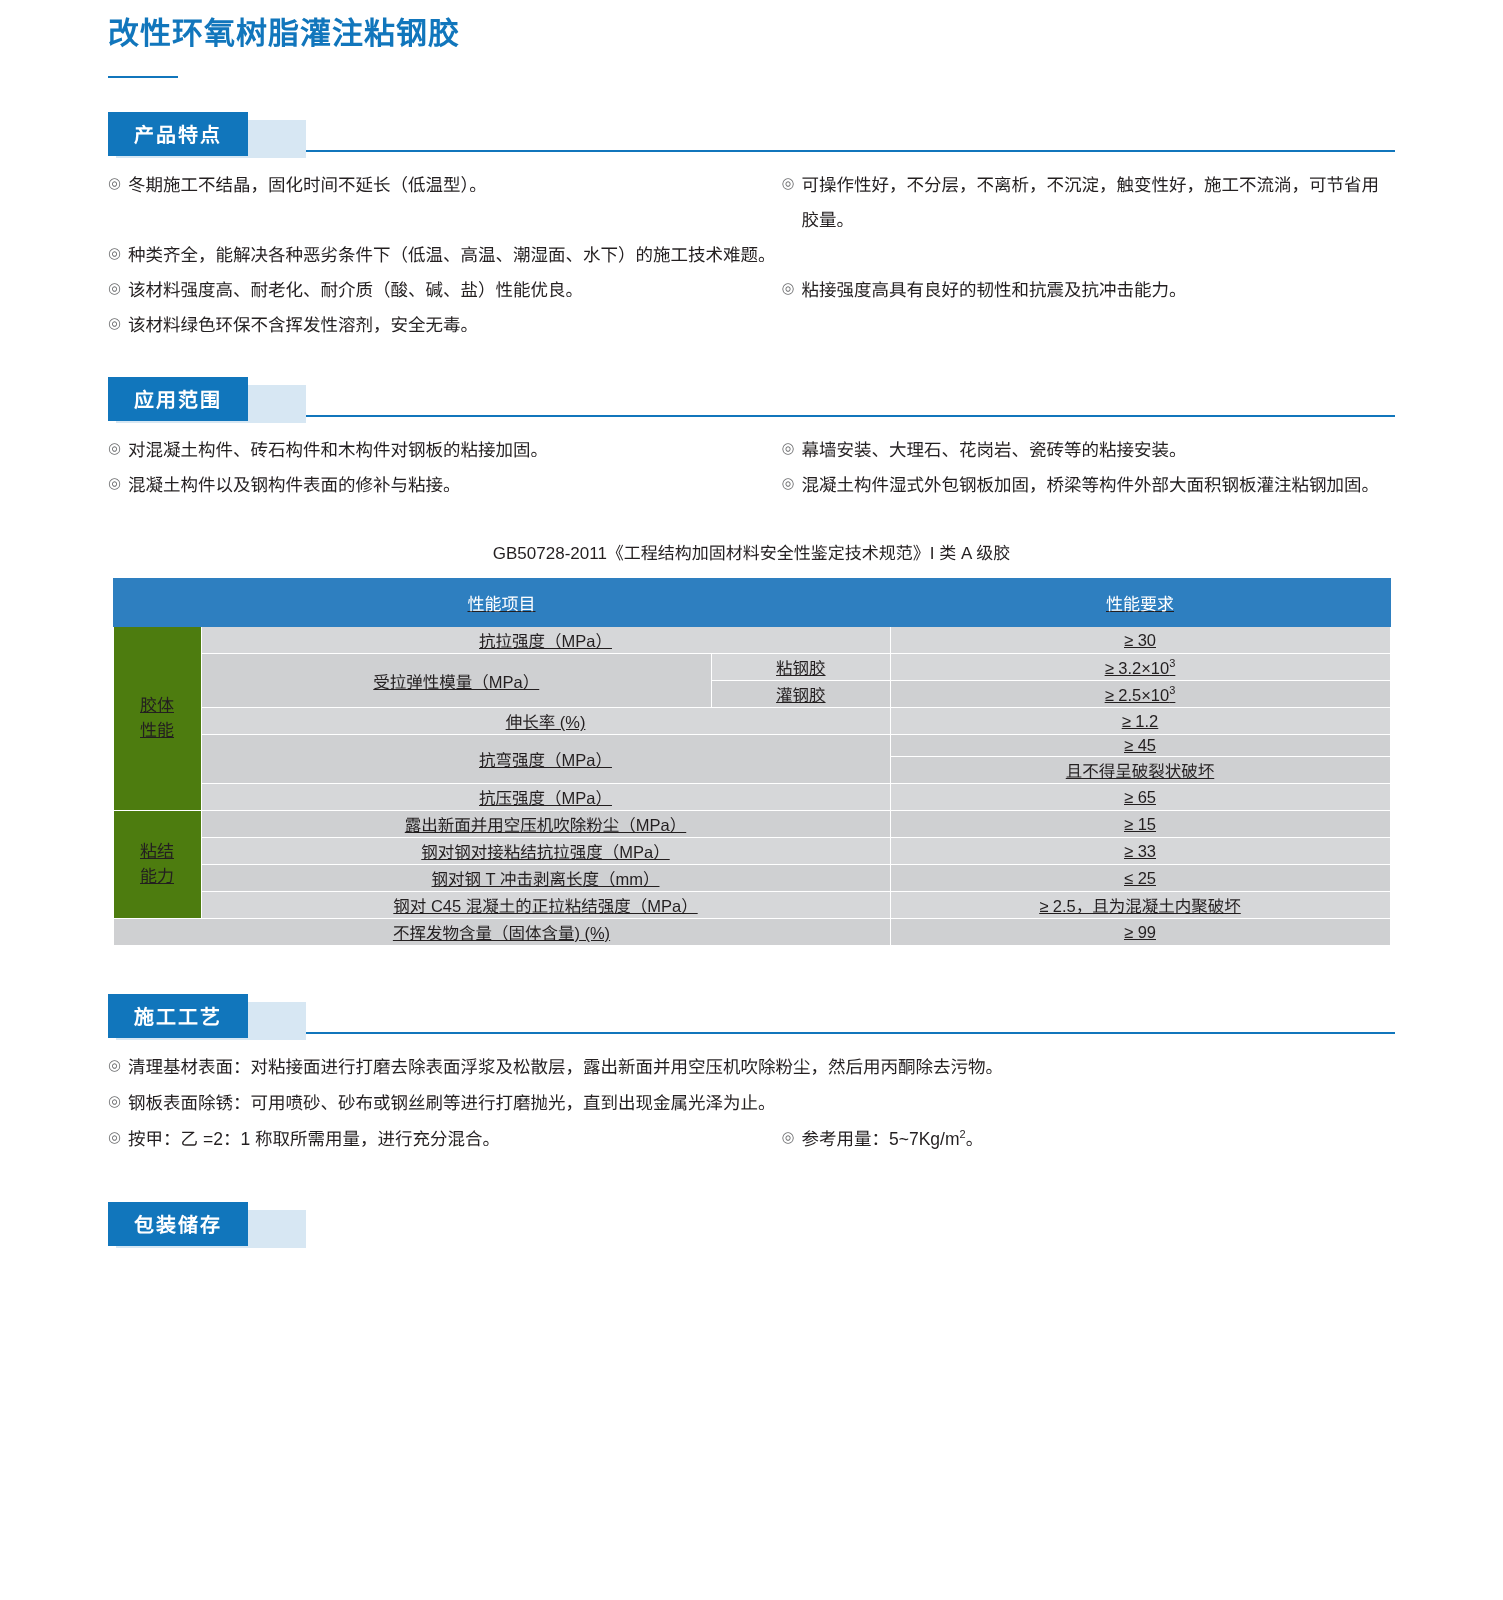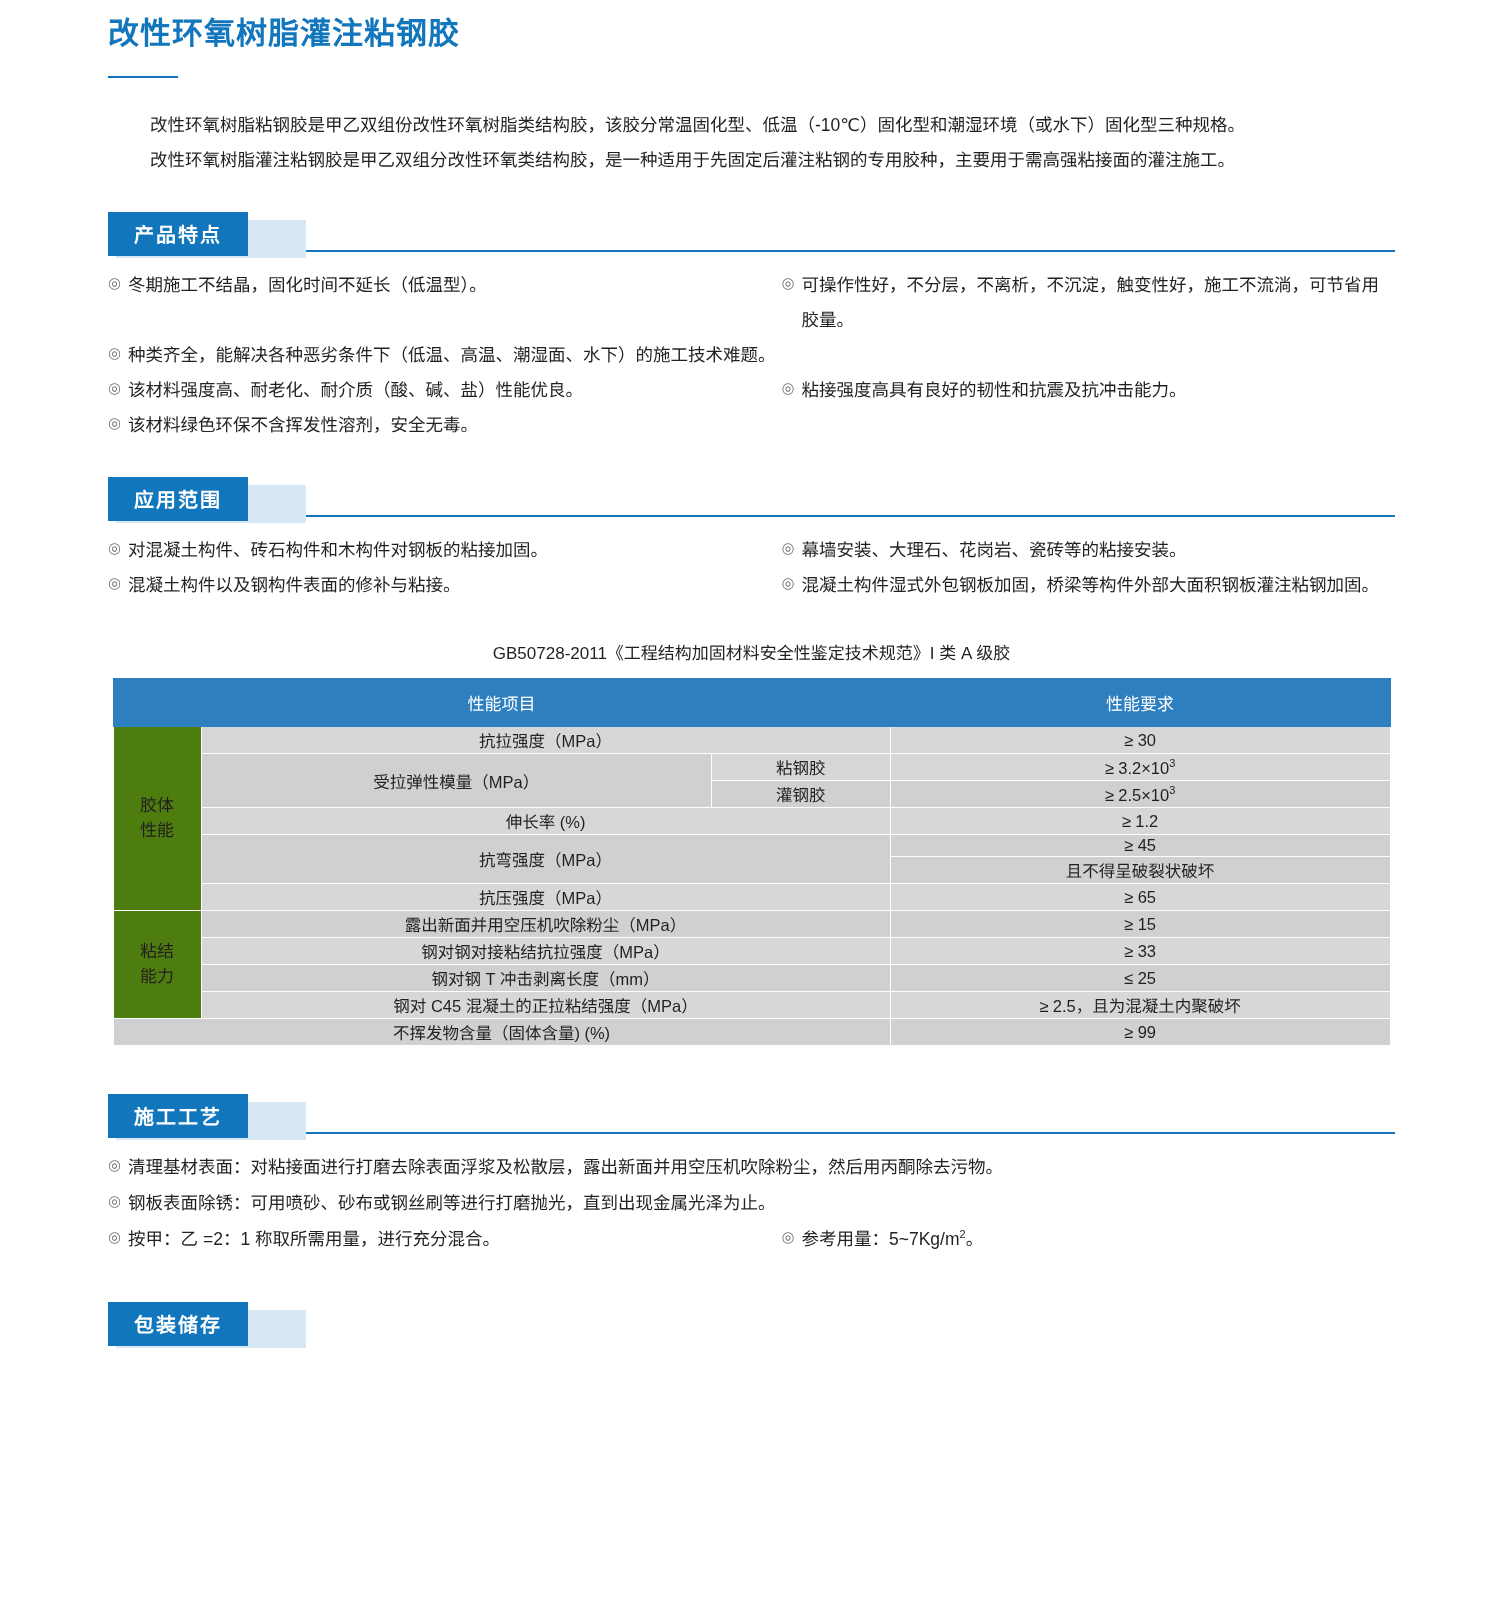--- a/index.html
+++ b/index.html
@@ -117,20 +117,21 @@
     font-size: 17px;
     margin: 36px 0 14px 0;
     color: #231f20;
   }
   table.perf {
     border-collapse: collapse;
     margin: 0 auto;
     width: 1278px;
     font-size: 16.5px;
     color: #231f20;
+    text-decoration: underline;
   }
   table.perf th, table.perf td {
     border: 1px solid #ffffff;
     text-align: center;
     padding: 1px 6px;
     vertical-align: middle;
   }
   table.perf thead th {
     background: #2e7fc0;
     color: #ffffff;
@@ -157,24 +158,20 @@
 </head>
 <body>
 
 <div class="page">
 
   <div class="title-wrap">
     <h1 class="doc-title">改性环氧树脂灌注粘钢胶</h1>
     <div class="title-rule"></div>
   </div>
 
-  <div class="intro">
-    <p>改性环氧树脂粘钢胶是甲乙双组份改性环氧树脂类结构胶，该胶分常温固化型、低温（-10℃）固化型和潮湿环境（或水下）固化型三种规格。</p>
-    <p>改性环氧树脂灌注粘钢胶是甲乙双组分改性环氧类结构胶，是一种适用于先固定后灌注粘钢的专用胶种，主要用于需高强粘接面的灌注施工。</p>
-  </div>
 
   <div class="section-head">
     <div class="rule"></div>
     <div class="tab-shadow"></div>
     <span class="tab">产品特点</span>
   </div>
   <div class="bullets">
     <div class="brow">
       <div class="bitem c1">
         <span class="dot">◎</span>

